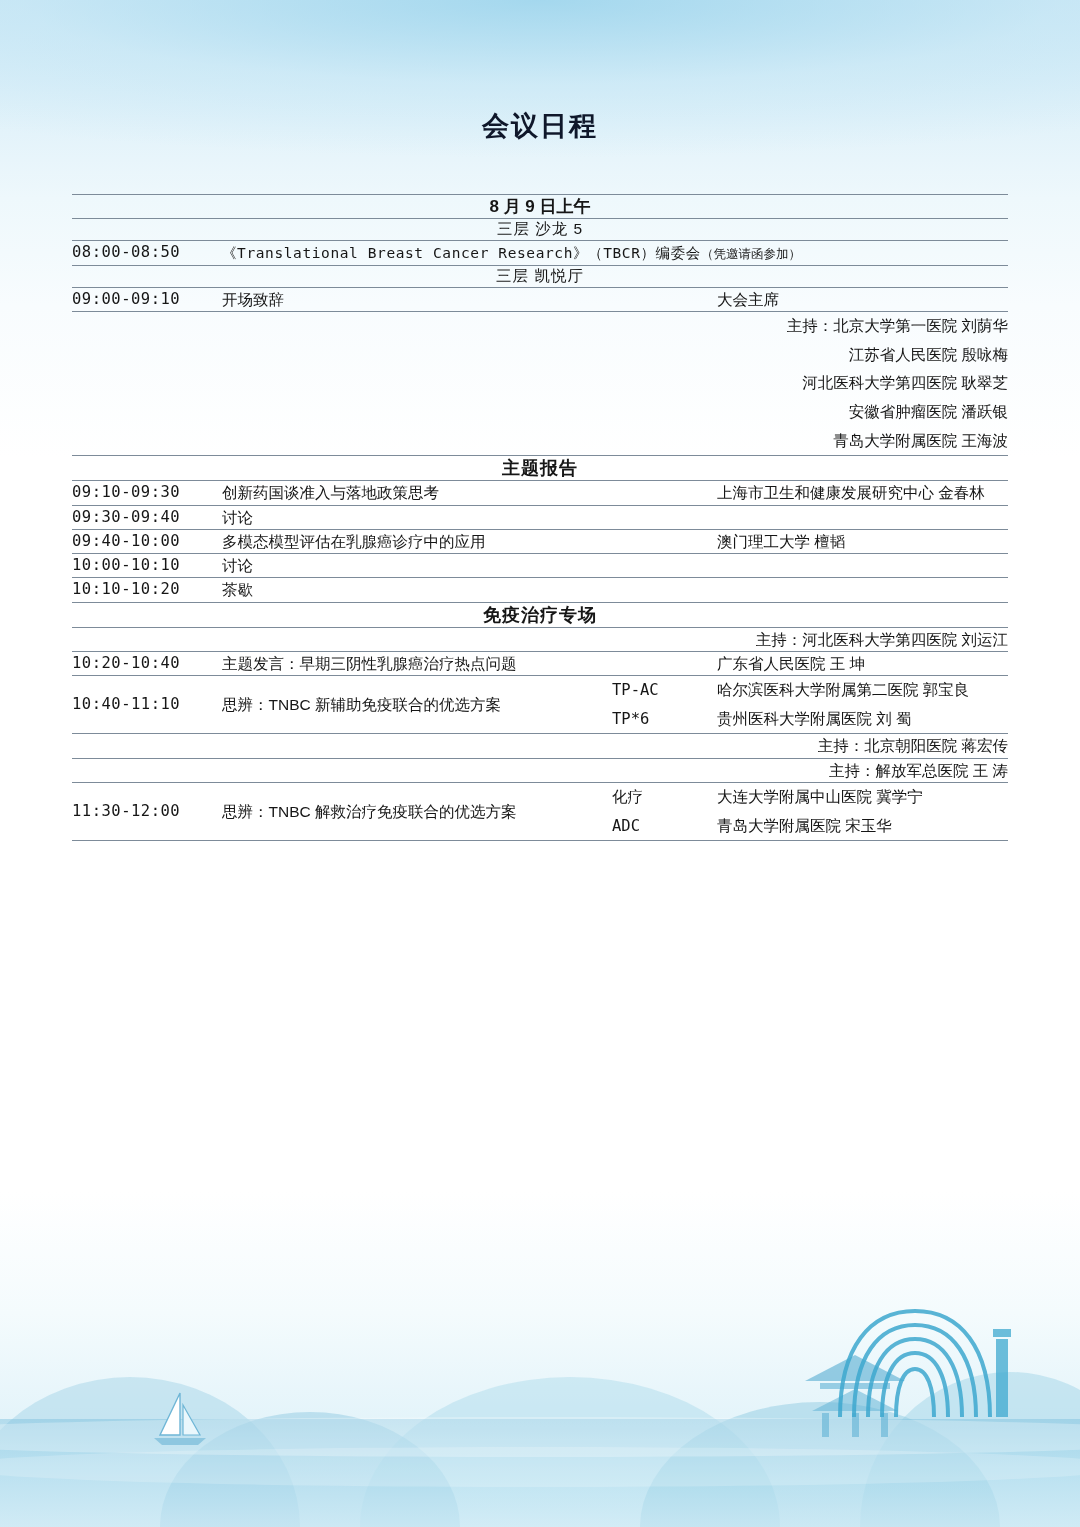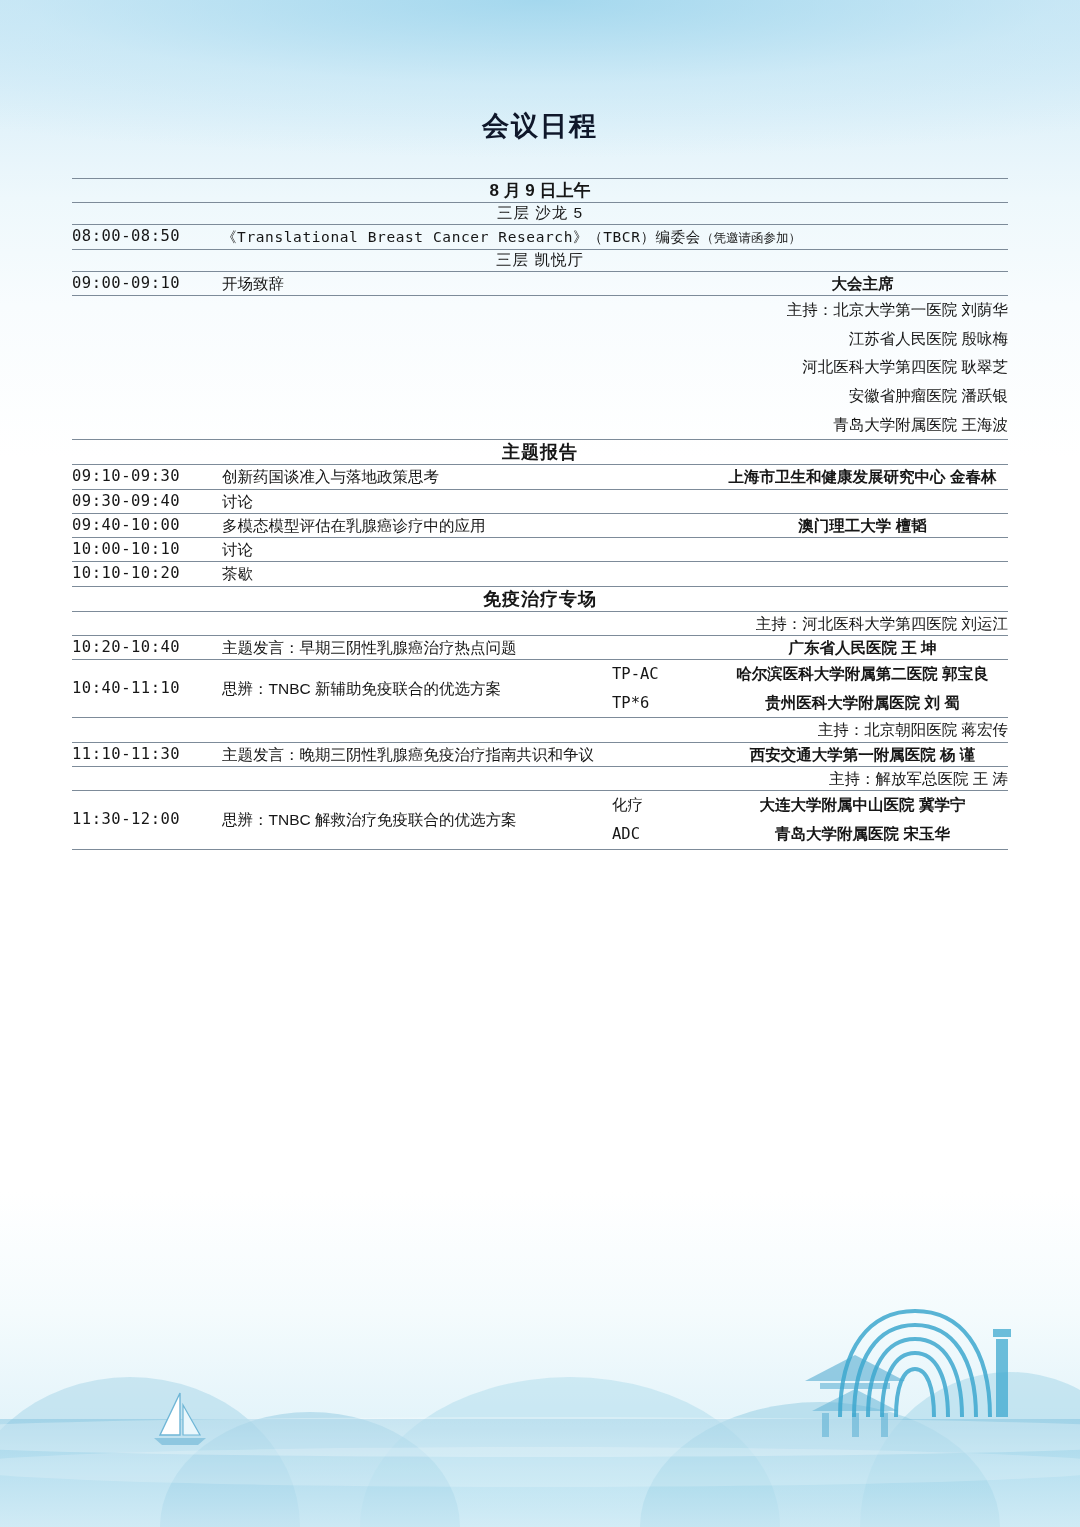--- a/index.html
+++ b/index.html
@@ -105,21 +105,21 @@
     left: 0; right: 0;
     text-align: center;
     font-size: 27px;
     font-weight: bold;
     color: #0f172a;
     letter-spacing: 2px;
   }
 
   .agenda {
     position: absolute;
-    top: 178px;
+    top: 194px;
     left: 72px;
     width: 936px;
     border-collapse: collapse;
     table-layout: fixed;
   }
   .agenda tr { }
   .agenda td {
     border-top: 1px solid #7d8b99;
     padding: 0;
     vertical-align: middle;
@@ -142,21 +142,21 @@
     font-family: "DejaVu Sans Mono", "Liberation Mono", monospace;
     font-size: 14.5px;
     letter-spacing: 0.5px;
     text-align: left;
     padding-left: 8px;
     white-space: nowrap;
     margin-top: 28px;
   }
   .topic { padding-left: 6px; margin-top: 29px; }
   .mid { text-align: left; padding-left: 4px; font-family: "DejaVu Sans Mono","Liberation Mono", monospace; font-size: 14.5px;}
-  .right { text-align: center; padding-right: 6px; white-space: nowrap; font-weight: bold; }
+  .right { text-align: left; padding-right: 6px; white-space: nowrap; }
 
   .center-row {
     text-align: center;
     font-size: 16px;
     padding: 11px 0;
   }
   .center-row.bold { font-weight: bold; font-size: 17px; }
   .center-row.section { font-weight: bold; font-size: 18px; letter-spacing: 1px; }
   .venue { text-align: center; font-size: 16px; padding: 11px 0; letter-spacing: 1px; }
 
@@ -322,25 +322,20 @@
         <td class="cell right multi">
           <div>哈尔滨医科大学附属第二医院  郭宝良</div>
           <div>贵州医科大学附属医院  刘    蜀</div>
         </td>
       </tr>
 
       <tr>
         <td colspan="4" class="cell span-right">主持：北京朝阳医院  蒋宏传</td>
       </tr>
 
-      <tr>
-        <td class="cell time">11:10-11:30</td>
-        <td colspan="2" class="cell topic">主题发言：晚期三阴性乳腺癌免疫治疗指南共识和争议</td>
-        <td class="cell right">西安交通大学第一附属医院  杨    谨</td>
-      </tr>
 
       <tr>
         <td colspan="4" class="cell span-right">主持：解放军总医院  王    涛</td>
       </tr>
 
       <tr>
         <td class="cell time">11:30-12:00</td>
         <td class="cell topic">思辨：TNBC 解救治疗免疫联合的优选方案</td>
         <td class="cell mid multi">
           <div>化疗</div>

